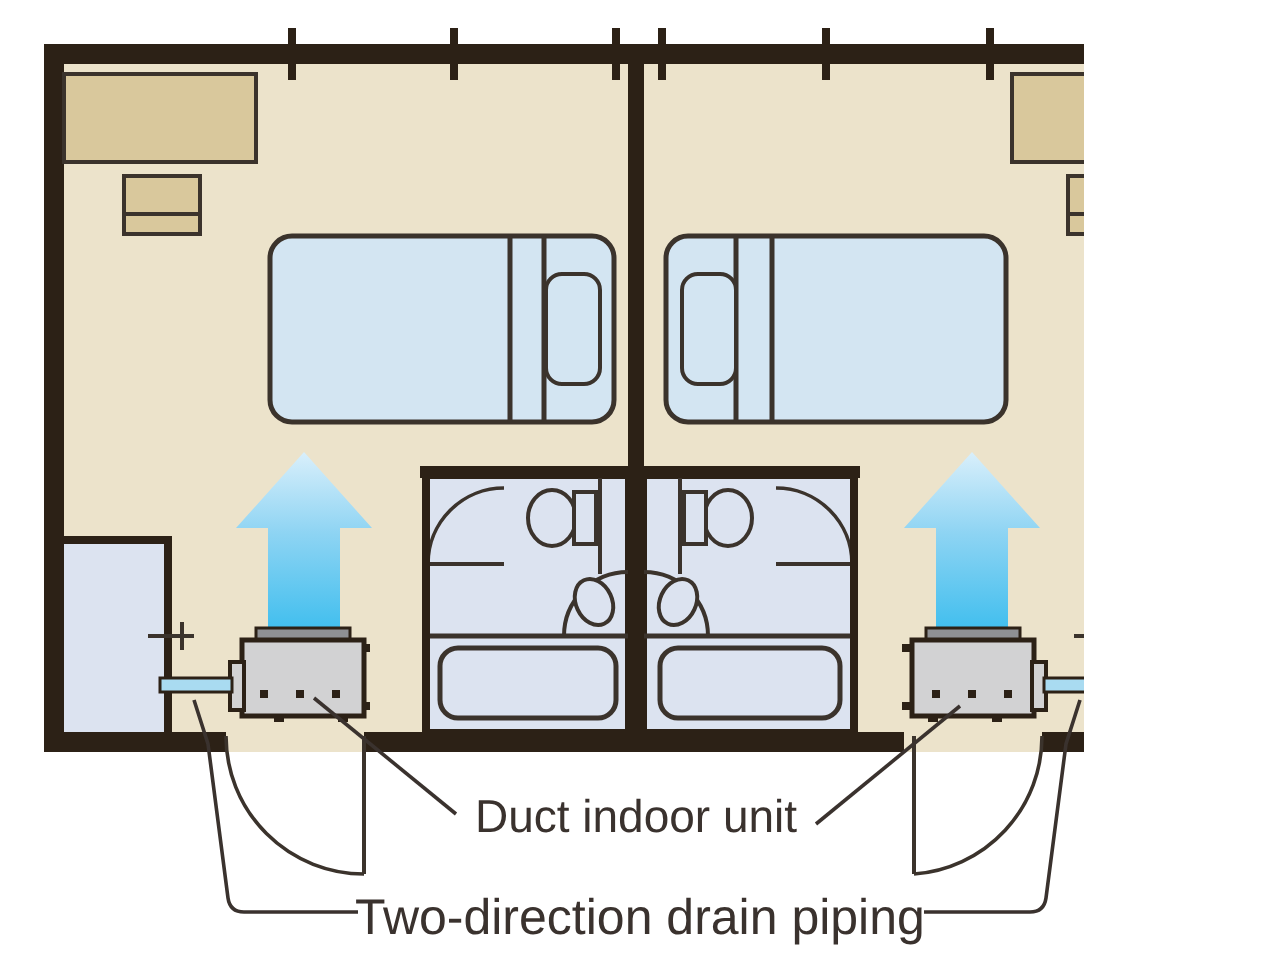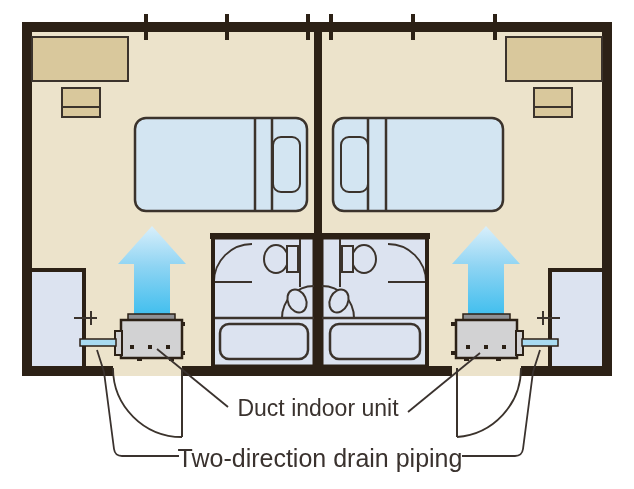--- a/index.html
+++ b/index.html
@@ -1,16 +1,16 @@
 <!DOCTYPE html>
 <html><head>
 <meta charset="utf-8">
 <style>
   html,body{margin:0;padding:0;background:#ffffff;}
-  .stage{position:relative;width:634px;height:489px;background:#ffffff;overflow:hidden;
+  .stage{position:relative;width:542px;height:489px;background:#ffffff;overflow:hidden;
          font-family:"Liberation Sans", sans-serif;}
   svg{display:block;}
   text{font-family:"Liberation Sans", sans-serif;}
 </style>
 </head>
 <body>
 
 <div class="stage">
 <svg width="634" height="489" viewBox="0 0 634 489">
   <defs>

